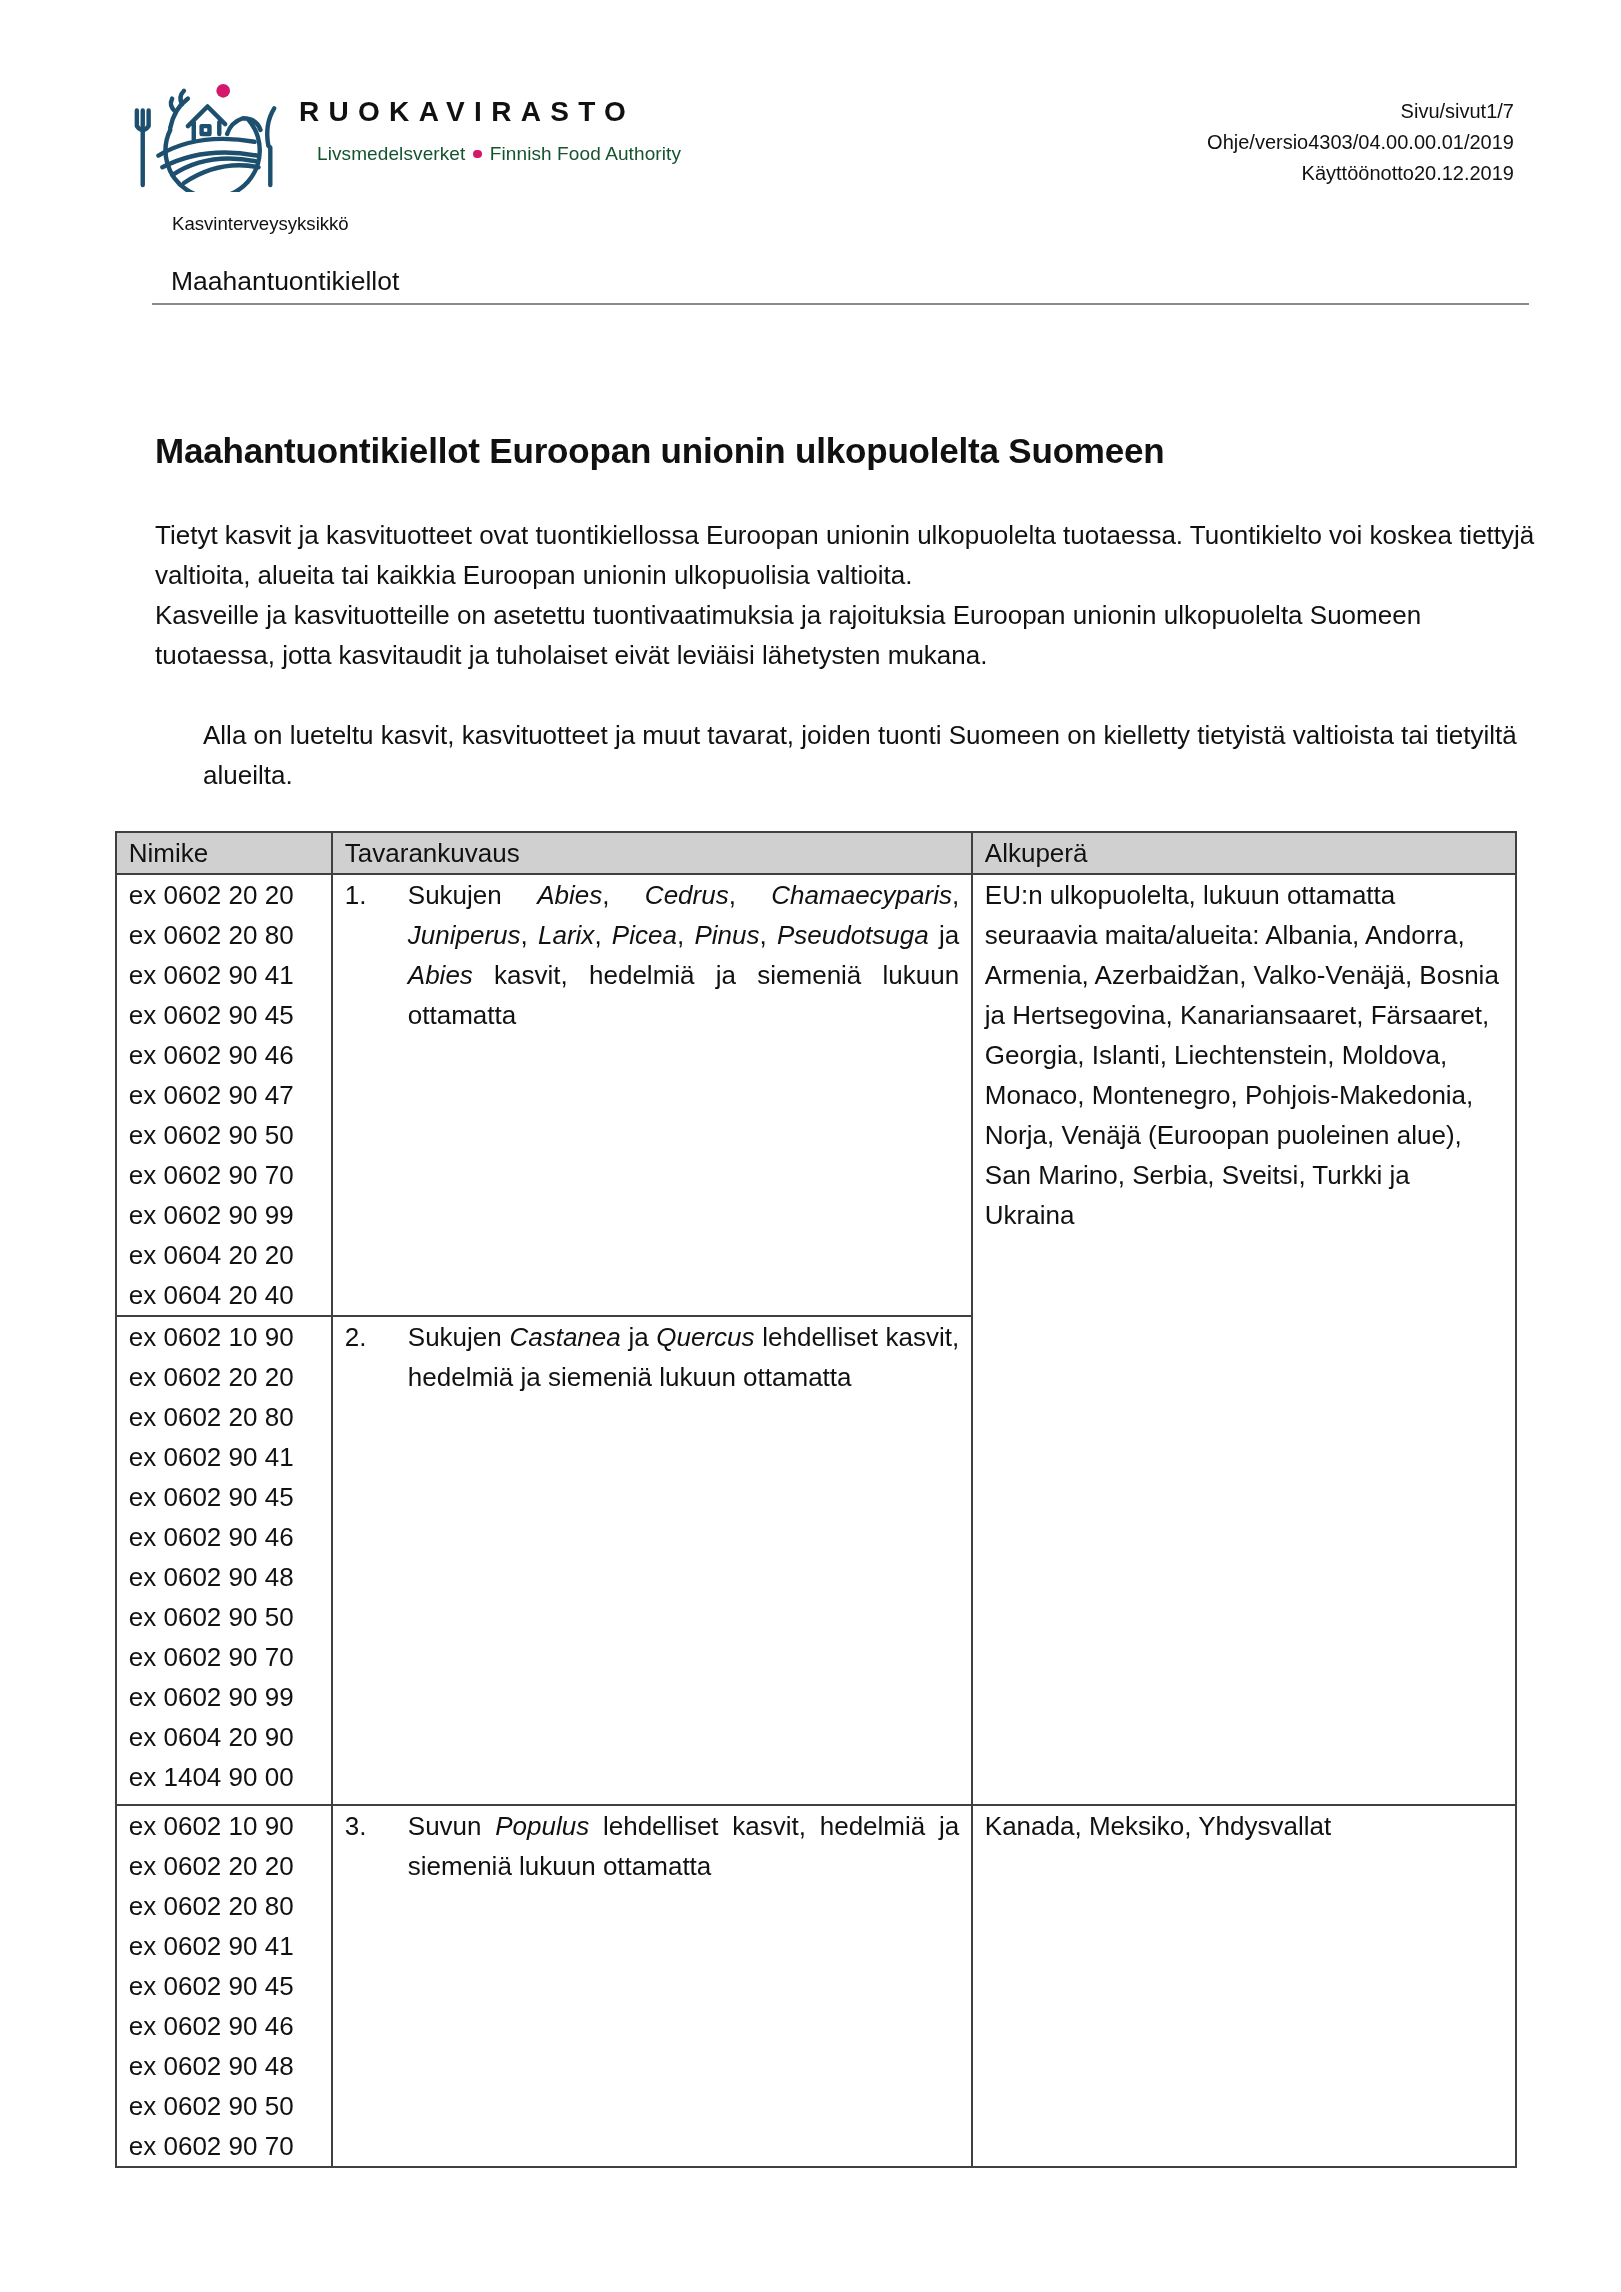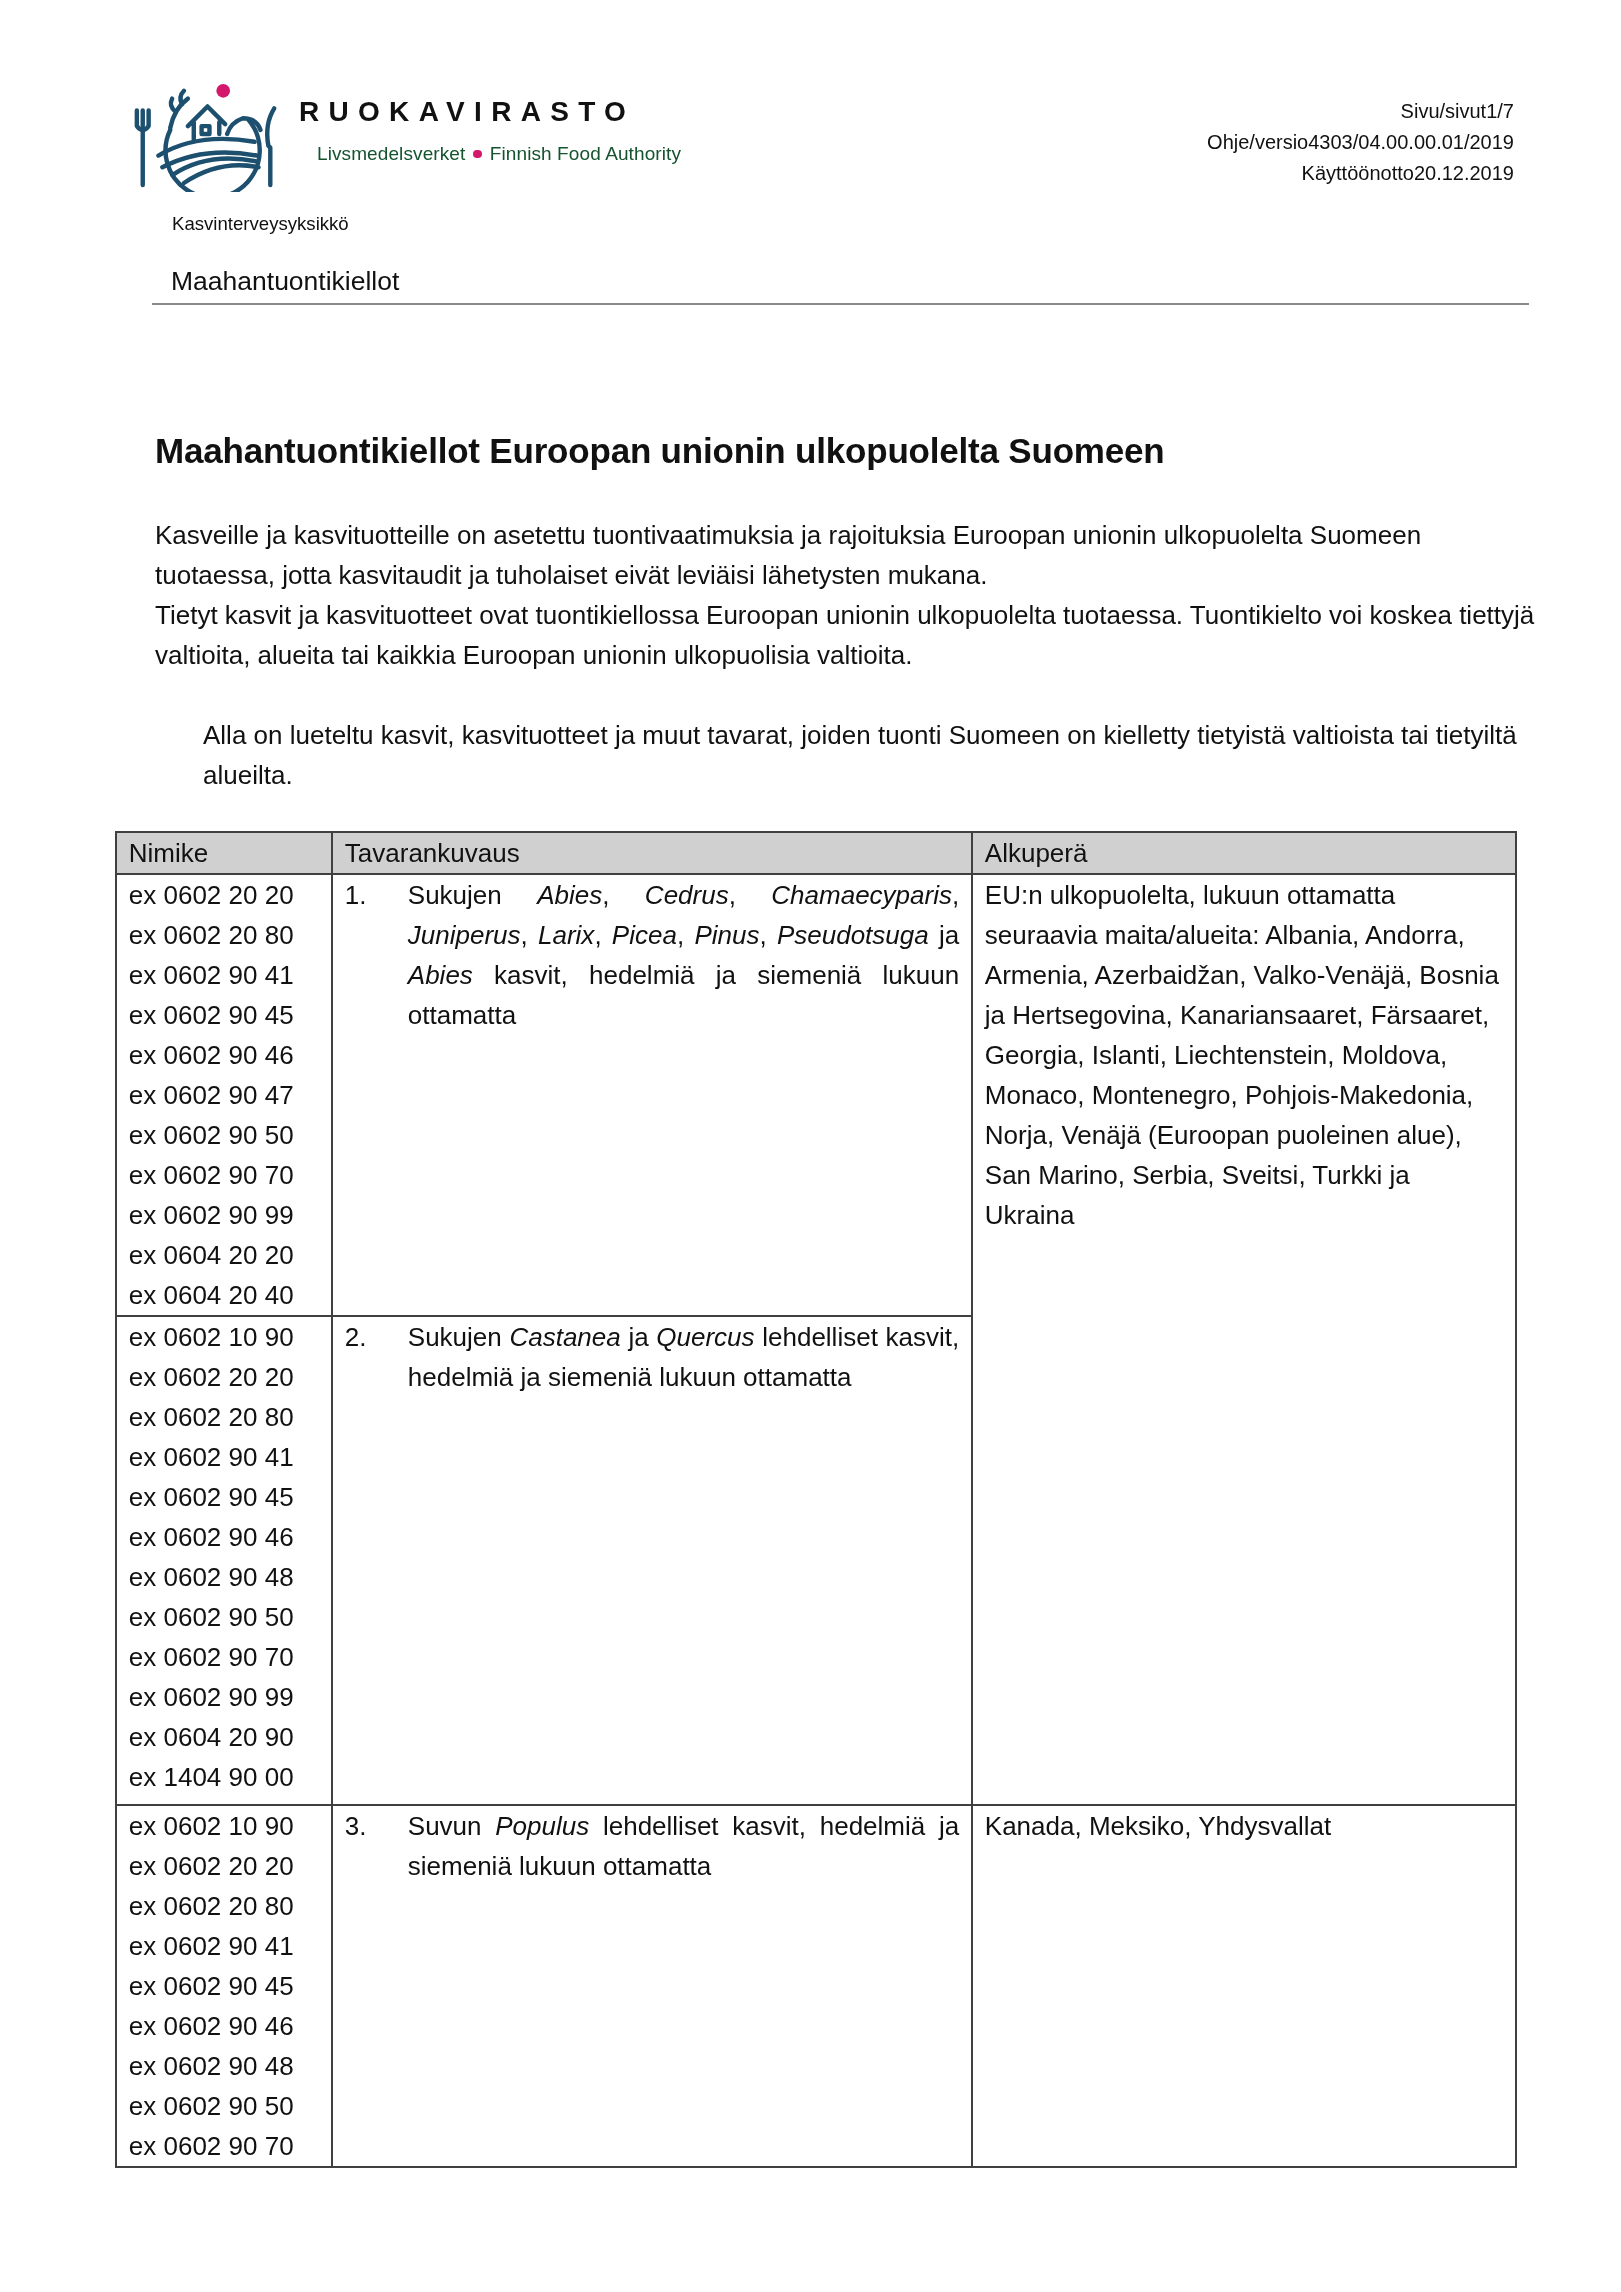--- a/index.html
+++ b/index.html
@@ -87,22 +87,22 @@
   </div>
 </div>
 
 <div id="unit" class="abs">Kasvinterveysyksikkö</div>
 <div id="section-title" class="abs">Maahantuontikiellot</div>
 <div id="section-rule" class="abs"></div>
 
 <div id="doc-title" class="abs">Maahantuontikiellot Euroopan unionin ulkopuolelta Suomeen</div>
 
 <div id="para1" class="abs para">
+  <div>Tietyt kasvit ja kasvituotteet ovat tuontikiellossa Euroopan unionin ulkopuolelta tuotaessa. Tuontikielto voi koskea tiettyjä valtioita, alueita tai kaikkia Euroopan unionin ulkopuolisia valtioita.</div>
   <div>Kasveille ja kasvituotteille on asetettu tuontivaatimuksia ja rajoituksia Euroopan unionin ulkopuolelta Suomeen tuotaessa, jotta kasvitaudit ja tuholaiset eivät leviäisi lähetysten mukana.</div>
-  <div>Tietyt kasvit ja kasvituotteet ovat tuontikiellossa Euroopan unionin ulkopuolelta tuotaessa. Tuontikielto voi koskea tiettyjä valtioita, alueita tai kaikkia Euroopan unionin ulkopuolisia valtioita.</div>
 </div>
 <div id="para2" class="abs para">Alla on lueteltu kasvit, kasvituotteet ja muut tavarat, joiden tuonti Suomeen on kielletty tietyistä valtioista tai tietyiltä alueilta.</div>
 
 <table id="table" class="abs">
   <colgroup>
       <col class="c1">
       <col class="c2">
       <col class="c3">
     </colgroup>
   <thead>

